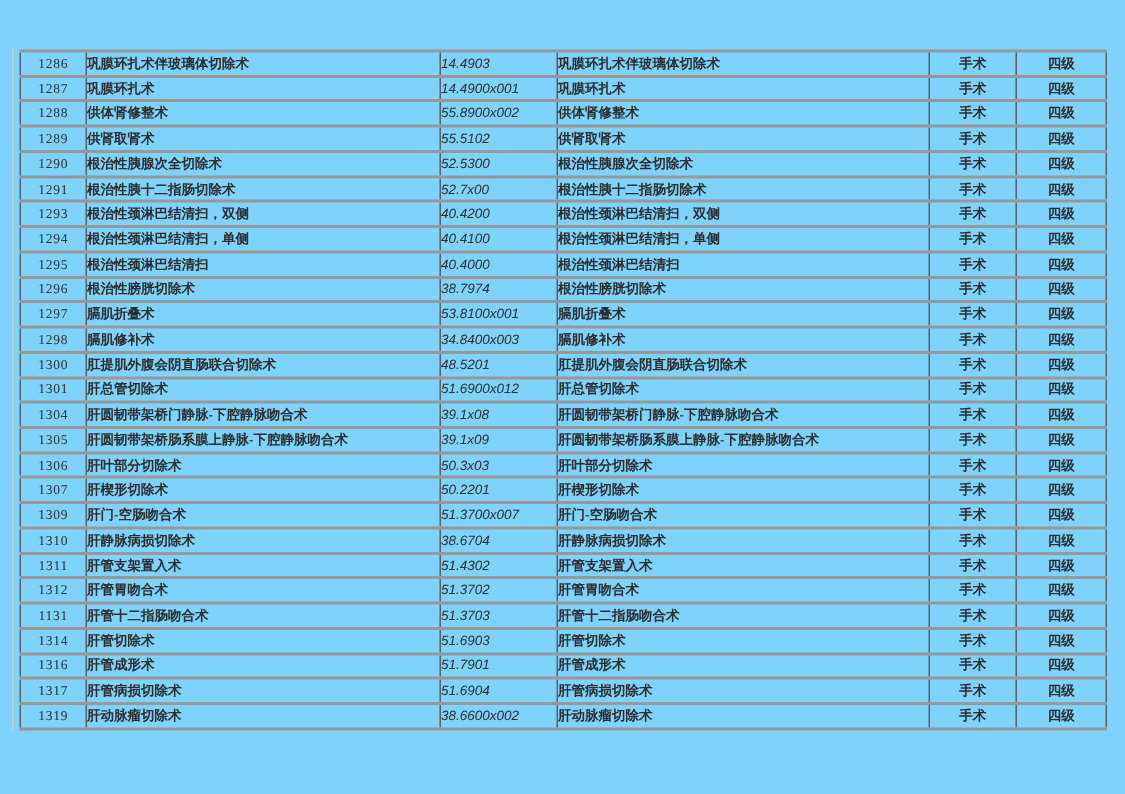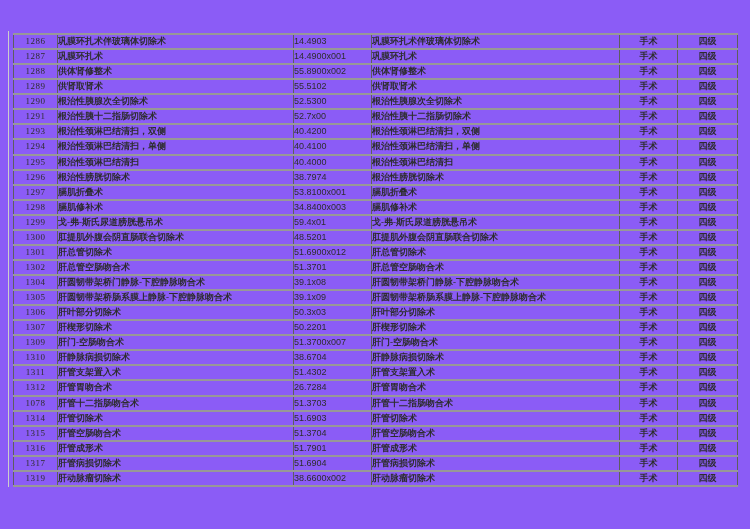--- a/index.html
+++ b/index.html
@@ -1,20 +1,20 @@
 <!DOCTYPE html>
 <html><head>
 <meta charset="utf-8">
 <style>
   html, body { margin: 0; padding: 0; }
   .page {
     position: relative;
     width: 750px;
     height: 529px;
-    background: #8b5cf6;
+    background: #7dd3fc;
     overflow: hidden;
     font-family: "Liberation Serif", serif;
   }
   .page-edge {
     position: absolute;
     left: 8px;
     top: 31px;
     width: 1px;
     height: 456px;
     background: #cccccc;
@@ -50,20 +50,21 @@
   td.c-name, td.c-name2 {
     font-family: "Liberation Serif", serif;
     font-weight: 600;
     padding-left: 4px;
   }
   td.c-code {
     font-family: "Liberation Sans", sans-serif;
     font-size: 9.5px;
     padding-left: 3px;
     color: #333333;
+    font-style: italic;
   }
   td.c-cat, td.c-level {
     text-align: center;
     font-family: "Liberation Serif", serif;
     font-weight: 600;
   }
 </style>
 </head>
 <body>
 
@@ -182,55 +183,39 @@
 
         <tr>
           <td class="c-no">1298</td>
           <td class="c-name">膈肌修补术</td>
           <td class="c-code">34.8400x003</td>
           <td class="c-name2">膈肌修补术</td>
           <td class="c-cat">手术</td>
           <td class="c-level">四级</td>
         </tr>
 
-        <tr>
-          <td class="c-no">1299</td>
-          <td class="c-name">戈-弗-斯氏尿道膀胱悬吊术</td>
-          <td class="c-code">59.4x01</td>
-          <td class="c-name2">戈-弗-斯氏尿道膀胱悬吊术</td>
-          <td class="c-cat">手术</td>
-          <td class="c-level">四级</td>
-        </tr>
 
         <tr>
           <td class="c-no">1300</td>
           <td class="c-name">肛提肌外腹会阴直肠联合切除术</td>
           <td class="c-code">48.5201</td>
           <td class="c-name2">肛提肌外腹会阴直肠联合切除术</td>
           <td class="c-cat">手术</td>
           <td class="c-level">四级</td>
         </tr>
 
         <tr>
           <td class="c-no">1301</td>
           <td class="c-name">肝总管切除术</td>
           <td class="c-code">51.6900x012</td>
           <td class="c-name2">肝总管切除术</td>
           <td class="c-cat">手术</td>
           <td class="c-level">四级</td>
         </tr>
 
-        <tr>
-          <td class="c-no">1302</td>
-          <td class="c-name">肝总管空肠吻合术</td>
-          <td class="c-code">51.3701</td>
-          <td class="c-name2">肝总管空肠吻合术</td>
-          <td class="c-cat">手术</td>
-          <td class="c-level">四级</td>
-        </tr>
 
 
         <tr>
           <td class="c-no">1304</td>
           <td class="c-name">肝圆韧带架桥门静脉-下腔静脉吻合术</td>
           <td class="c-code">39.1x08</td>
           <td class="c-name2">肝圆韧带架桥门静脉-下腔静脉吻合术</td>
           <td class="c-cat">手术</td>
           <td class="c-level">四级</td>
         </tr>
@@ -286,52 +271,44 @@
           <td class="c-name">肝管支架置入术</td>
           <td class="c-code">51.4302</td>
           <td class="c-name2">肝管支架置入术</td>
           <td class="c-cat">手术</td>
           <td class="c-level">四级</td>
         </tr>
 
         <tr>
           <td class="c-no">1312</td>
           <td class="c-name">肝管胃吻合术</td>
-          <td class="c-code">26.7284</td>
+          <td class="c-code">51.3702</td>
           <td class="c-name2">肝管胃吻合术</td>
           <td class="c-cat">手术</td>
           <td class="c-level">四级</td>
         </tr>
 
         <tr>
-          <td class="c-no">1078</td>
+          <td class="c-no">1131</td>
           <td class="c-name">肝管十二指肠吻合术</td>
           <td class="c-code">51.3703</td>
           <td class="c-name2">肝管十二指肠吻合术</td>
           <td class="c-cat">手术</td>
           <td class="c-level">四级</td>
         </tr>
 
         <tr>
           <td class="c-no">1314</td>
           <td class="c-name">肝管切除术</td>
           <td class="c-code">51.6903</td>
           <td class="c-name2">肝管切除术</td>
           <td class="c-cat">手术</td>
           <td class="c-level">四级</td>
         </tr>
 
-        <tr>
-          <td class="c-no">1315</td>
-          <td class="c-name">肝管空肠吻合术</td>
-          <td class="c-code">51.3704</td>
-          <td class="c-name2">肝管空肠吻合术</td>
-          <td class="c-cat">手术</td>
-          <td class="c-level">四级</td>
-        </tr>
 
         <tr>
           <td class="c-no">1316</td>
           <td class="c-name">肝管成形术</td>
           <td class="c-code">51.7901</td>
           <td class="c-name2">肝管成形术</td>
           <td class="c-cat">手术</td>
           <td class="c-level">四级</td>
         </tr>
 

